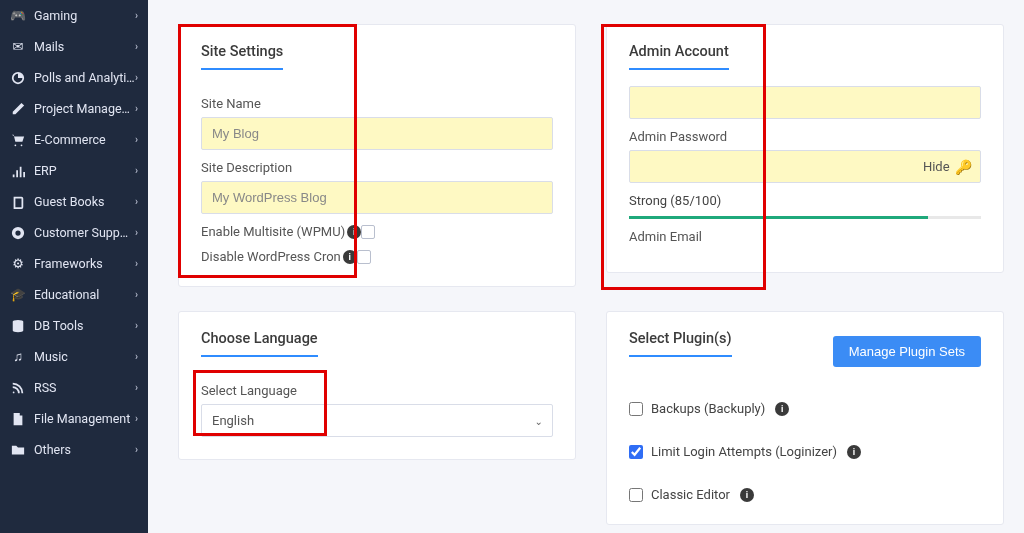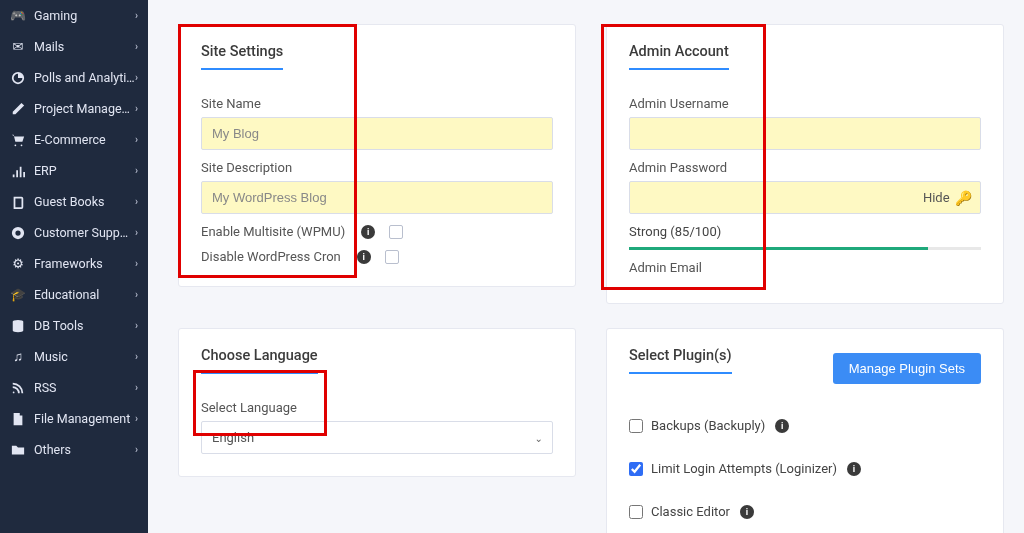--- a/index.html
+++ b/index.html
@@ -21,21 +21,21 @@
 .card-title { font-size: 14.5px; color: #3b3b3b; font-weight: 500; padding-bottom: 8px; border-bottom: 2px solid #2f8cff; display: inline-block; margin-bottom: 16px; }
 
 .field-label { font-size: 13px; color: #555; margin-bottom: 6px; margin-top: 10px; }
 .field-label:first-of-type { margin-top: 0; }
 
 .input { width: 100%; border: 1px solid #d9dde8; border-radius: 2px; padding: 8px 10px; font-size: 13px; color: #888; background: #fef9c3; }
 .select { width: 100%; border: 1px solid #d9dde8; border-radius: 2px; padding: 8px 10px; font-size: 13px; color: #555; background: #fff; appearance: none; position: relative; }
 .select-wrap { position: relative; }
 .select-caret { position: absolute; right: 10px; top: 50%; transform: translateY(-50%); pointer-events: none; font-size: 10px; color: #666; }
 
-.checkbox-row { display: flex; align-items: center; font-size: 13px; color: #555; margin-top: 10px; gap: 14px; }
+.checkbox-row { display: flex; align-items: center; font-size: 13px; color: #555; margin-top: 10px; gap: 0; }
 .info-icon { display: inline-flex; width: 14px; height: 14px; border-radius: 50%; background: #3a3a3a; color: #fff; font-size: 9px; font-weight: bold; align-items: center; justify-content: center; margin-left: 2px; }
 .cb { width: 14px; height: 14px; border: 1px solid #b9bfce; border-radius: 2px; background: #fff; }
 
 .highlight-box { position: absolute; border: 3px solid #e00000; pointer-events: none; }
 .hb-site { left: 178px; top: 24px; width: 179px; height: 254px; }
 .hb-admin { left: 601px; top: 24px; width: 165px; height: 266px; }
 .hb-lang { left: 193px; top: 370px; width: 134px; height: 66px; }
 
 .pwd-wrap { position: relative; }
 .hide-key { position: absolute; right: 8px; top: 50%; transform: translateY(-50%); display: flex; align-items: center; gap: 6px; font-size: 13px; color: #555; }
@@ -194,21 +194,20 @@
           <span>Disable WordPress Cron</span>
           <span class="info-icon">i</span>
           <span class="cb"></span>
         </div>
       </div>
     </div>
 
     <div class="col">
       <div class="card">
         <div class="card-title">Admin Account</div>
-        <div class="field-label">Admin Username</div>
         <input class="input" value="" style="">
         <div class="field-label">Admin Password</div>
         <div class="pwd-wrap">
           <input class="input" type="password" value="" style="">
           <span class="hide-key">
             <span>Hide</span>
             <span class="key-icon">🔑</span>
           </span>
         </div>
         <div class="strength-label" style="margin-top:10px;">Strong (85/100)</div>

